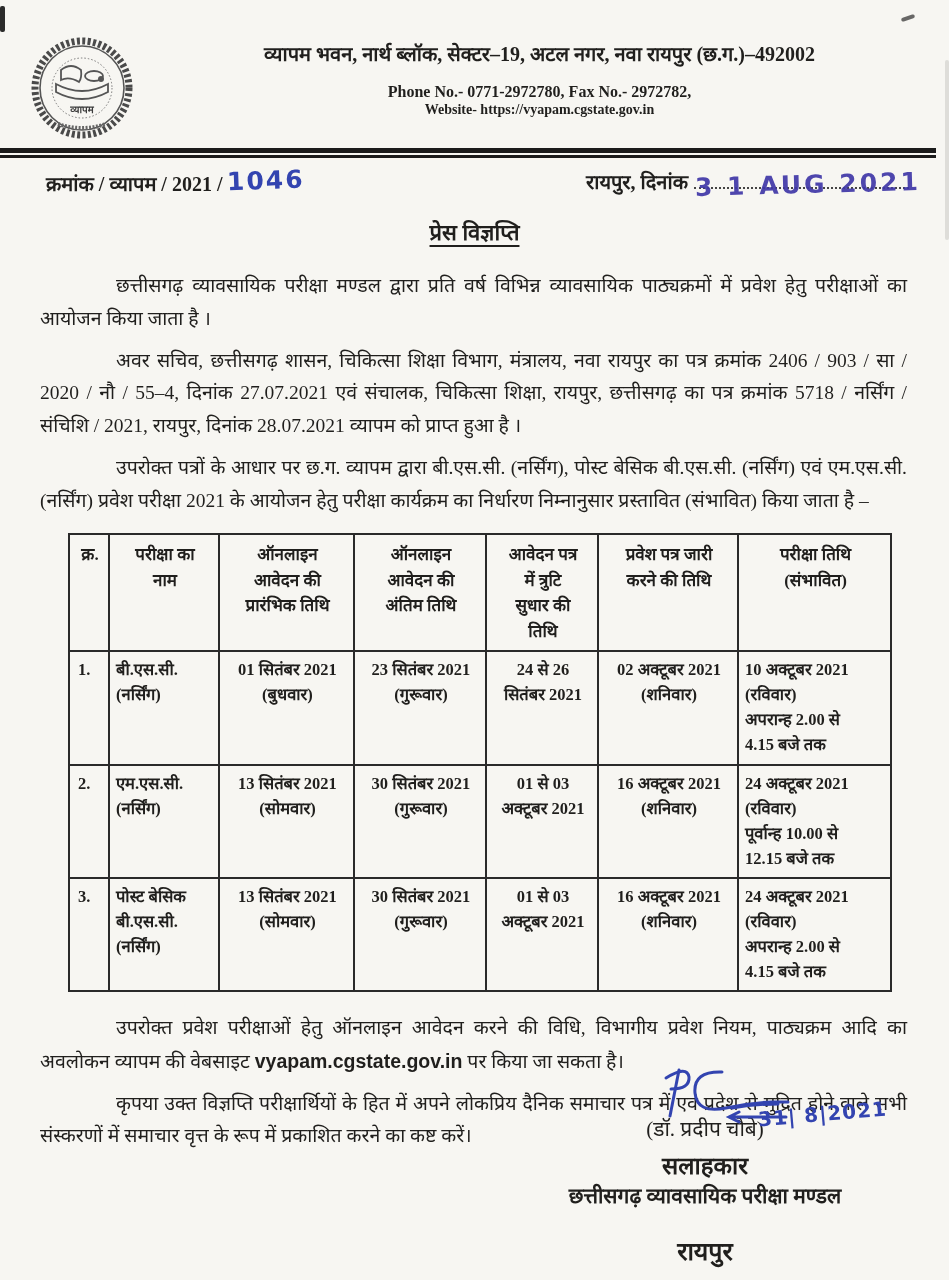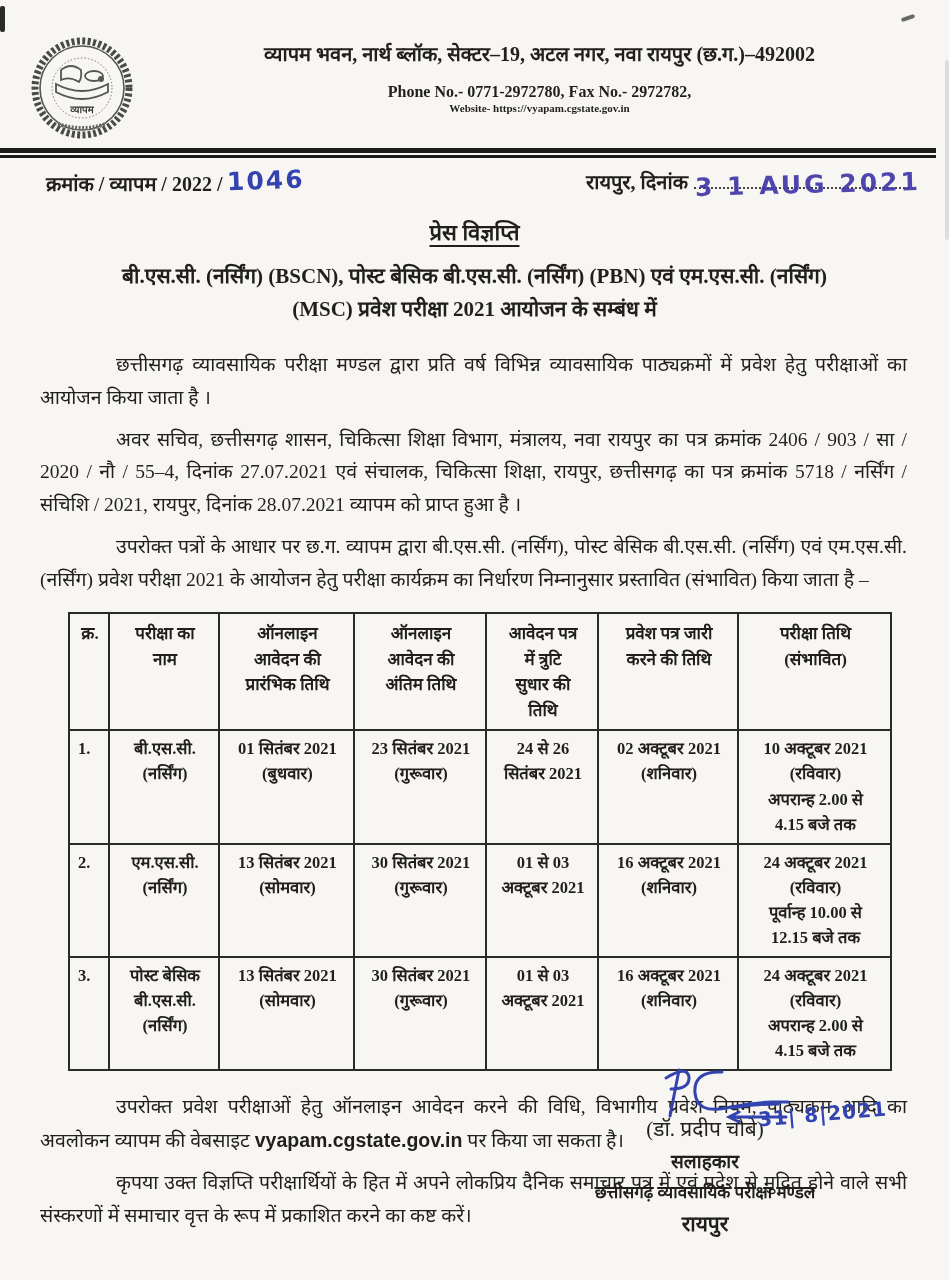--- a/index.html
+++ b/index.html
@@ -17,21 +17,21 @@
   .artifact.a1 { left:0; top:6px; width:5px; height:26px; }
   .artifact.a2 { right:34px; top:16px; width:14px; height:4px; transform:rotate(-18deg); opacity:.7; }
   .artifact.a3 { right:0; top:60px; width:4px; height:180px; opacity:.12; }
 
   
   .letterhead { position:relative; min-height:112px; padding:6px 20px 0 150px; text-align:center; }
   .seal { position:absolute; left:28px; top:6px; width:108px; height:112px; }
   .org-name { font-size:29px; font-weight:bold; letter-spacing:.5px; }
   .org-address { font-size:20px; font-weight:bold; margin-top:8px; }
   .org-phone { font-size:16px; font-weight:bold; margin-top:16px; font-family:"Liberation Serif",serif; }
-  .org-web { font-size:11px; font-weight:bold; margin-top:1px; }
+  .org-web { font-size:14px; font-weight:bold; margin-top:1px; }
 
   .double-rule { margin-top:10px; width:936px; height:10px;
     border-top:5px solid #1b1b1b; border-bottom:3px solid #1b1b1b; }
 
   
   .ref-row { display:flex; justify-content:space-between; align-items:flex-start;
     padding:10px 30px 0 46px; height:52px; }
   .ref-left { font-size:20px; font-weight:bold; white-space:nowrap; }
   .hand-number { display:inline-block; color:var(--ink-blue,#3344b0); font-size:25px; font-weight:bold;
     font-family:"DejaVu Sans",sans-serif; transform:rotate(-2deg) translateY(-2px); letter-spacing:2px; }
@@ -52,37 +52,37 @@
   .para { font-size:19.5px; line-height:1.68; text-align:justify; text-indent:76px; margin-top:9px; }
   .para .latin { font-family:Liberation Sans, sans-serif; font-weight:bold; }
 
   
   table.schedule { border-collapse:collapse; margin:16px 0 0 68px; width:822px;
     table-layout:fixed; border:2.5px solid #2a2a2a; }
   .schedule th, .schedule td { border:2px solid #2a2a2a; font-weight:bold;
     white-space:pre-line; padding:5px 4px 6px 6px; vertical-align:top; }
   .schedule th { font-size:17px; text-align:center; line-height:1.5; padding-top:7px; }
   .schedule td { font-size:16.5px; line-height:1.52; text-align:center; }
-  .schedule td.c-left, .schedule th.c-left { text-align:center;border-radius:15px; }
+  .schedule td.c-left, .schedule th.c-left { text-align:left;border-radius:15px; }
   .schedule .col1 { width:40px; } .schedule .col2 { width:110px; }
   .schedule .col3 { width:135px; } .schedule .col4 { width:132px; }
   .schedule .col5 { width:112px; } .schedule .col6 { width:140px; }
   .schedule .col7 { width:153px; }
   .schedule td.sn { text-align:left; padding-left:8px; }
 
   
   .sign-block { position:absolute; left:500px; top:1062px; width:410px; text-align:center; }
   .sign-mark { position:absolute; left:160px; top:2px; width:160px; height:62px; }
   .sign-date { position:absolute; left:258px; top:40px; color:var(--ink-blue,#3344b0);
     font-family:"DejaVu Sans",sans-serif; font-size:20px; font-weight:bold;
     transform:rotate(-5deg); letter-spacing:1px; white-space:nowrap; }
   .sign-name { margin-top:52px; font-size:21px; font-weight:normal; }
-  .sign-desg { font-size:19px; font-weight:bold; margin-top:6px; }
-  .sign-org  { font-size:17px; font-weight:bold; margin-top:6px; }
-  .sign-place{ font-size:21px; font-weight:bold; margin-top:6px; }
+  .sign-desg { font-size:24px; font-weight:bold; margin-top:6px; }
+  .sign-org  { font-size:21px; font-weight:bold; margin-top:0; }
+  .sign-place{ font-size:25px; font-weight:bold; margin-top:24px; }
 </style>
 </head>
 <body>
 
 <div class="page">
 
   <div class="artifact a1"></div>
   <div class="artifact a2"></div>
   <div class="artifact a3"></div>
 
@@ -100,34 +100,30 @@
     </svg>
     <div class="org-address">व्यापम भवन, नार्थ ब्लॉक,  सेक्टर–19, अटल नगर, नवा रायपुर (छ.ग.)–492002</div>
     <div class="org-phone">Phone No.- 0771-2972780,  Fax No.-  2972782,</div>
     <div class="org-web">Website- https://vyapam.cgstate.gov.in</div>
   </div>
 
   <div class="double-rule"></div>
 
   <div class="ref-row">
     <div class="ref-left">
-      <span>क्रमांक / व्यापम / 2022 /</span>
+      <span>क्रमांक / व्यापम / 2021 /</span>
       <span class="hand-number">1046</span>
     </div>
     <div class="ref-right">
       <span>रायपुर, दिनांक</span><span class="dotted-line"></span>
       <span class="date-stamp">3 1  AUG 2021</span>
     </div>
   </div>
 
   <div class="press-title">प्रेस विज्ञप्ति</div>
-  <div class="subject">
-    <div>बी.एस.सी. (नर्सिंग) (BSCN), पोस्ट बेसिक बी.एस.सी. (नर्सिंग) (PBN) एवं एम.एस.सी. (नर्सिंग)</div>
-    <div>(MSC) प्रवेश परीक्षा 2021 आयोजन के सम्बंध में</div>
-  </div>
 
   <div class="body-text" style="margin-top:24px;">
     <p class="para">छत्तीसगढ़ व्यावसायिक परीक्षा मण्डल द्वारा प्रति वर्ष विभिन्न व्यावसायिक पाठ्यक्रमों में प्रवेश हेतु परीक्षाओं का आयोजन किया जाता है ।</p>
     <p class="para">अवर सचिव, छत्तीसगढ़ शासन, चिकित्सा शिक्षा विभाग, मंत्रालय, नवा रायपुर का पत्र क्रमांक 2406 / 903 / सा / 2020 / नौ / 55–4, दिनांक 27.07.2021 एवं  संचालक, चिकित्सा शिक्षा, रायपुर, छत्तीसगढ़ का पत्र क्रमांक 5718 / नर्सिंग / संचिशि / 2021, रायपुर, दिनांक 28.07.2021 व्यापम को प्राप्त हुआ है ।</p>
     <p class="para">उपरोक्त पत्रों के आधार पर छ.ग. व्यापम द्वारा बी.एस.सी. (नर्सिंग), पोस्ट बेसिक बी.एस.सी. (नर्सिंग) एवं एम.एस.सी. (नर्सिंग) प्रवेश परीक्षा 2021 के आयोजन हेतु परीक्षा कार्यक्रम का निर्धारण निम्नानुसार प्रस्तावित (संभावित) किया जाता है –</p>
   </div>
 
   <table class="schedule">
     <colgroup>
       <col class="col1">

